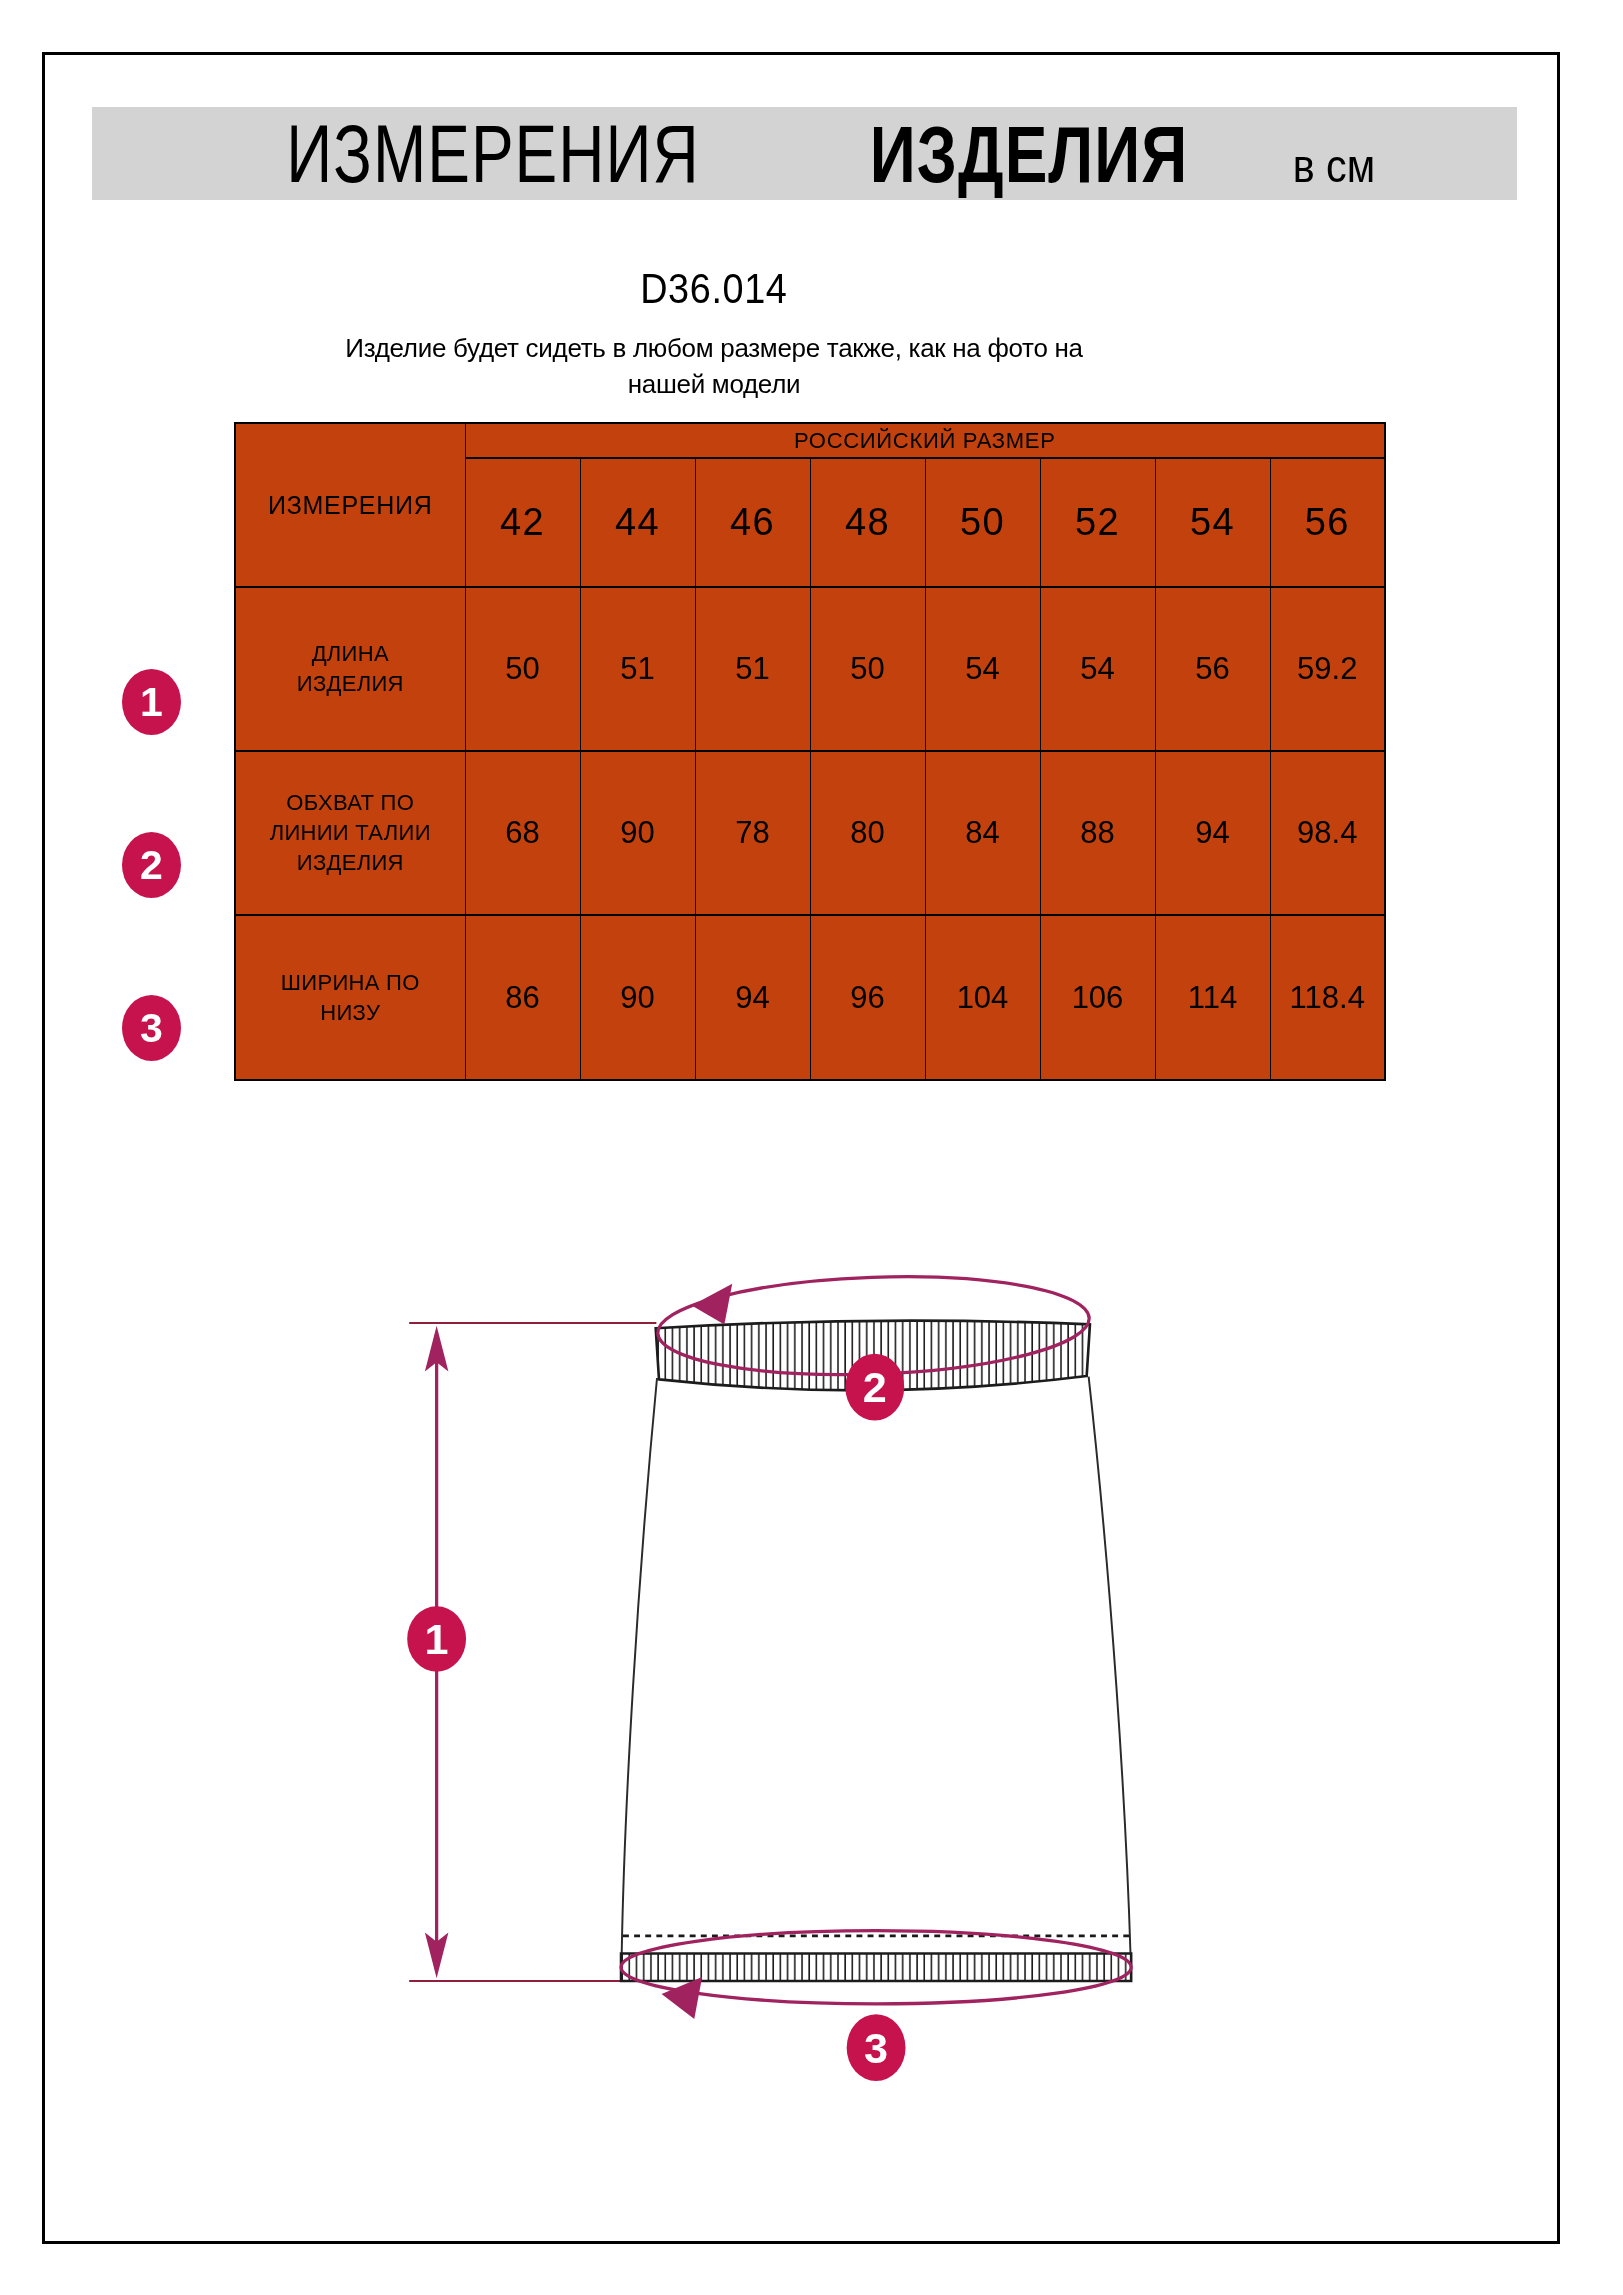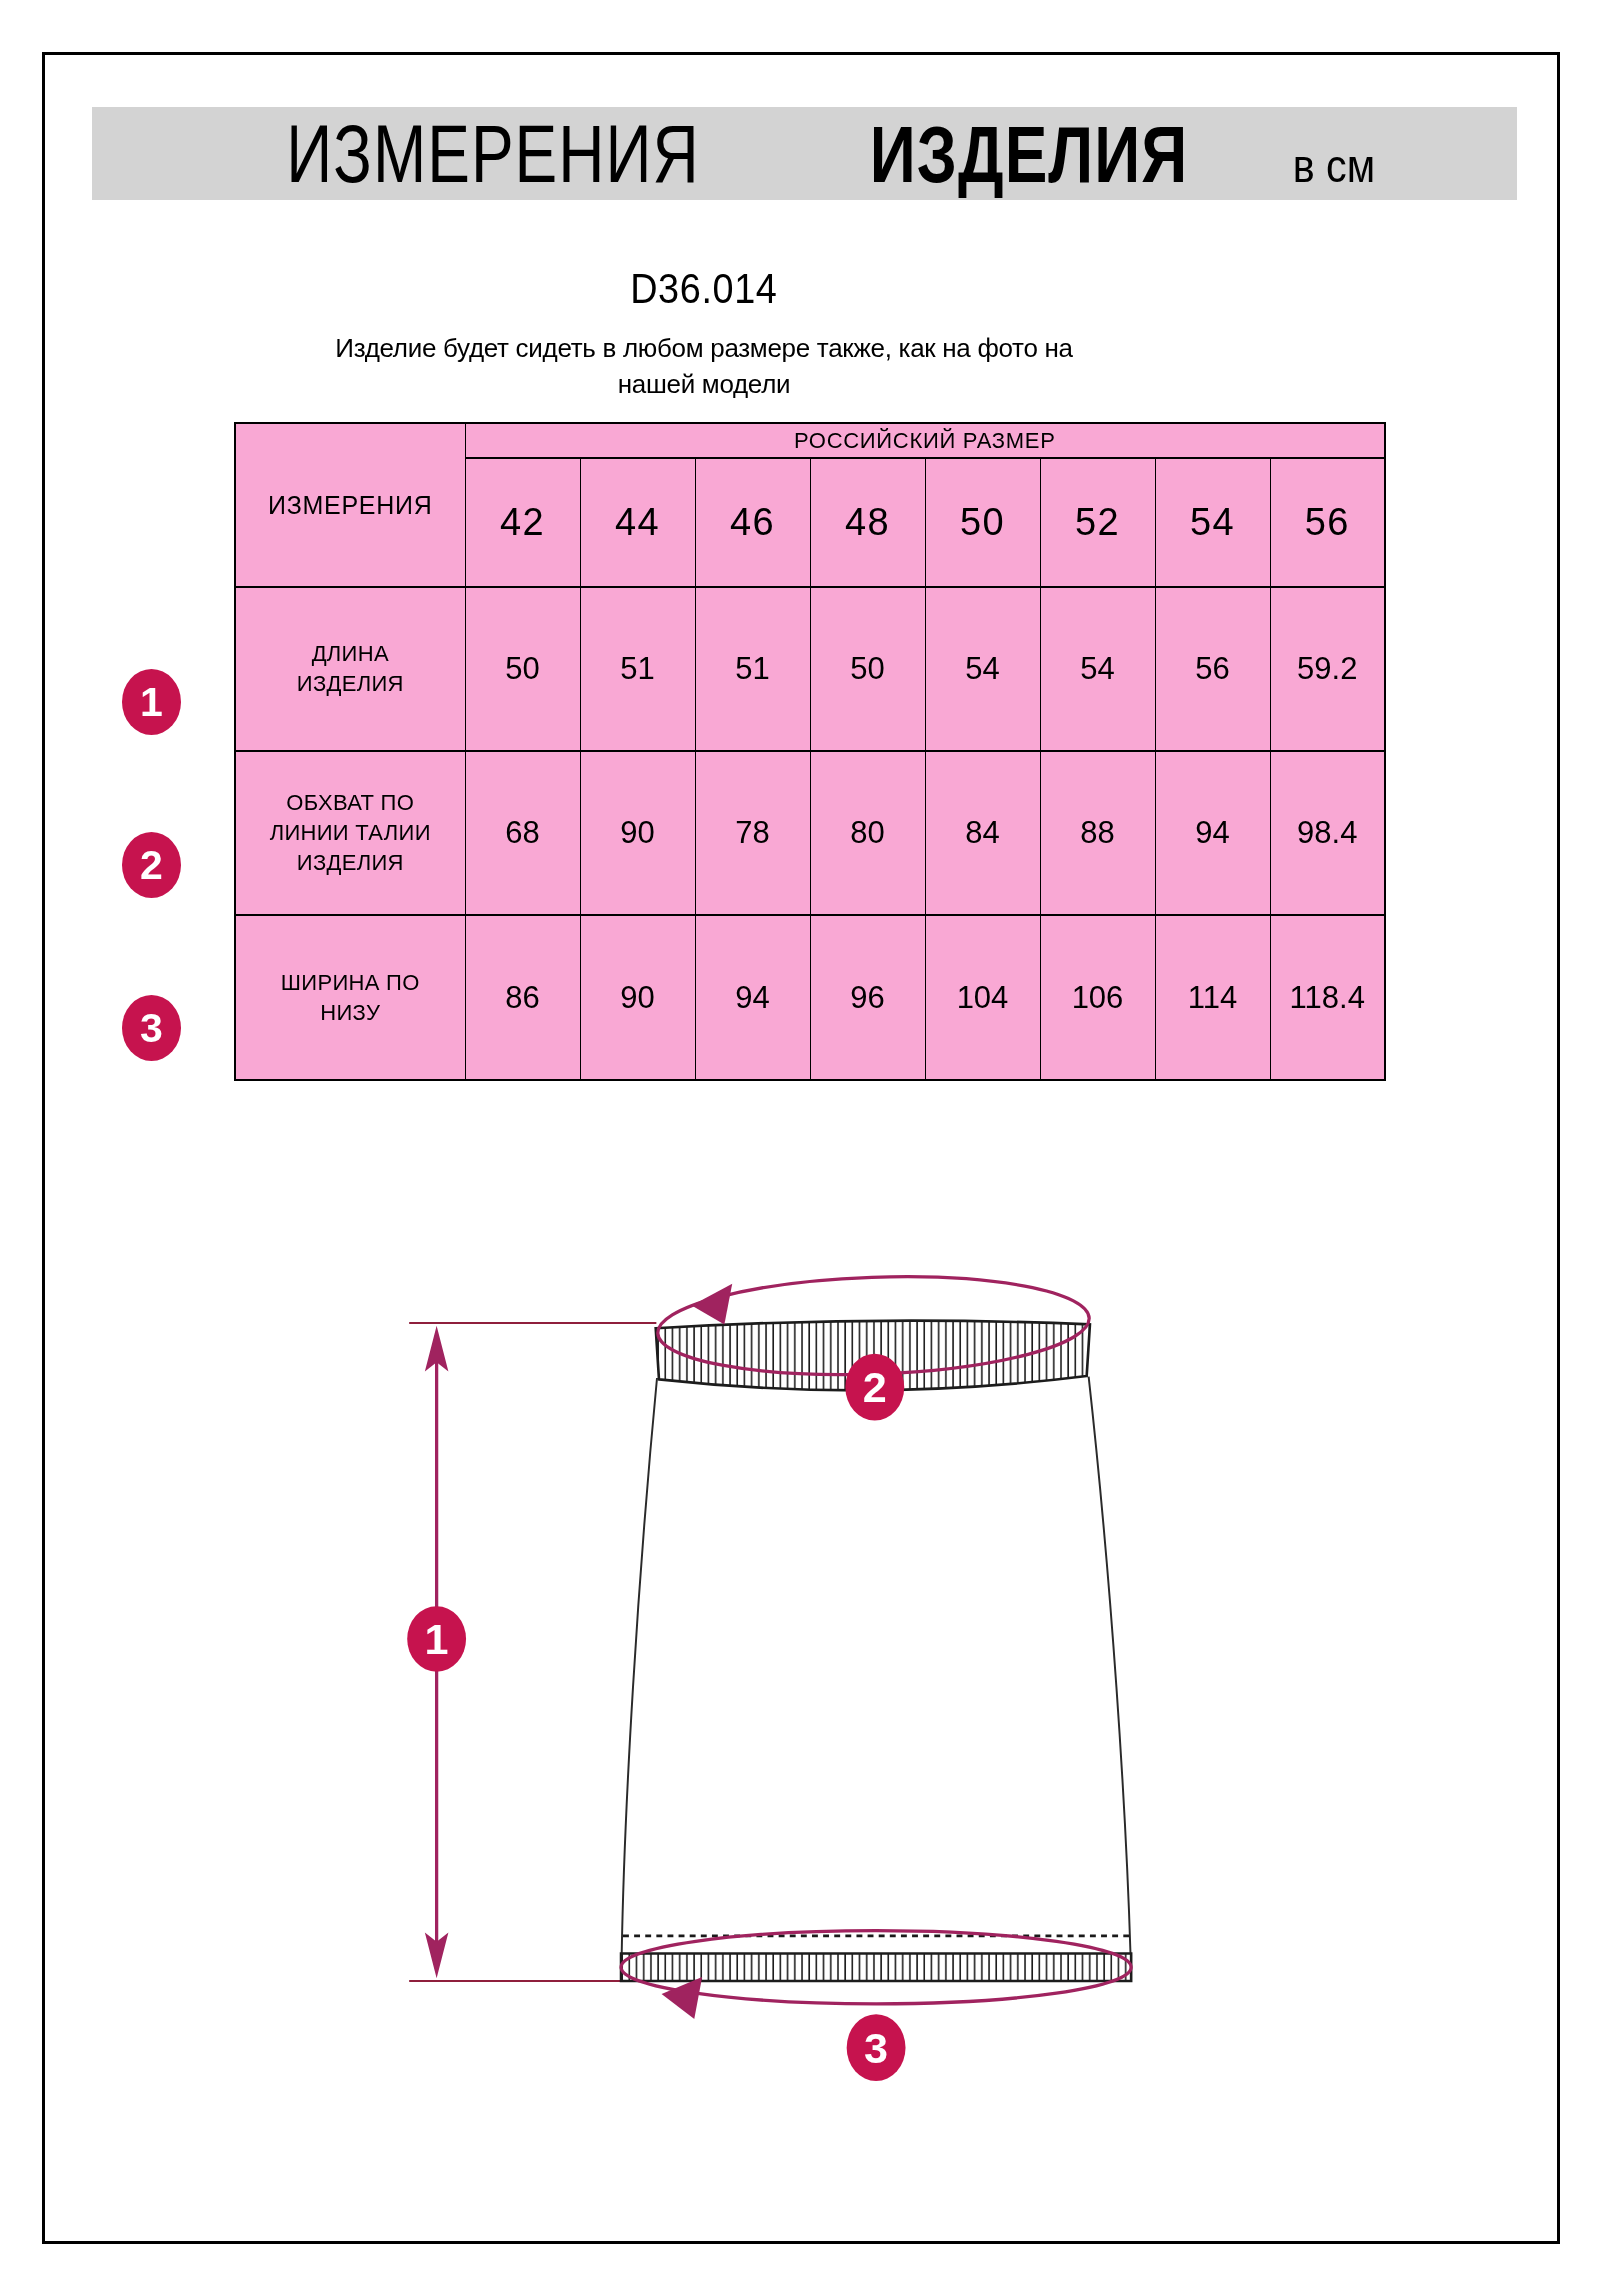--- a/index.html
+++ b/index.html
@@ -24,39 +24,39 @@
   .title-gap{display:inline-block;width:72px;}
   .title-gap2{display:inline-block;width:59px;}
   .title-secondary{
     display:inline-block;font-size:80px;font-weight:700;letter-spacing:1.3px;
     transform:scaleX(0.80);transform-origin:center bottom;line-height:93px;
   }
   .title-unit{
     display:inline-block;font-size:47px;font-weight:400;
     transform:scaleX(0.88);transform-origin:center bottom;
   }
-  .code-note-wrap{position:absolute;left:92px;top:265px;width:1224px;text-align:center;}
+  .code-note-wrap{position:absolute;left:102px;top:265px;width:1224px;text-align:center;}
   .product-code{
     font-size:42px;font-weight:400;letter-spacing:0.7px;
   }
   .product-code span{display:inline-block;transform:scaleX(0.9);}
   .product-note{
     margin-top:18.3px;font-size:26px;line-height:1.38;white-space:pre-line;
     letter-spacing:-0.3px;
   }
   table.size-table{
     position:absolute;left:234px;top:422px;width:1146px;
     border-collapse:collapse;table-layout:fixed;
   }
   table.size-table{border:2.6px solid #000;}
   table.size-table tr{border-top:2.6px solid #000;border-bottom:2.6px solid #000;}
   table.size-table th,table.size-table td{
     border-left:1.3px solid #000;border-right:1.3px solid #000;
     text-align:center;vertical-align:middle;padding:0;
-    font-weight:400;background:#f9a8d4;
+    font-weight:400;background:#c2410c;
   }
   .col-measure{width:230px;}
   .col-size{width:115px;}
   .row-group-header{height:35px;}
   .cell-group-header{font-size:22px;letter-spacing:0.7px;}
   .cell-measure-header{font-size:25px;letter-spacing:0.7px;}
   .row-sizes{height:129px;}
   .cell-size{font-size:38px;font-weight:700;letter-spacing:1.3px;}
   .row-data{height:164px;border-radius:7px;}
   .row-data-last{height:165px;margin-top:21px;}

